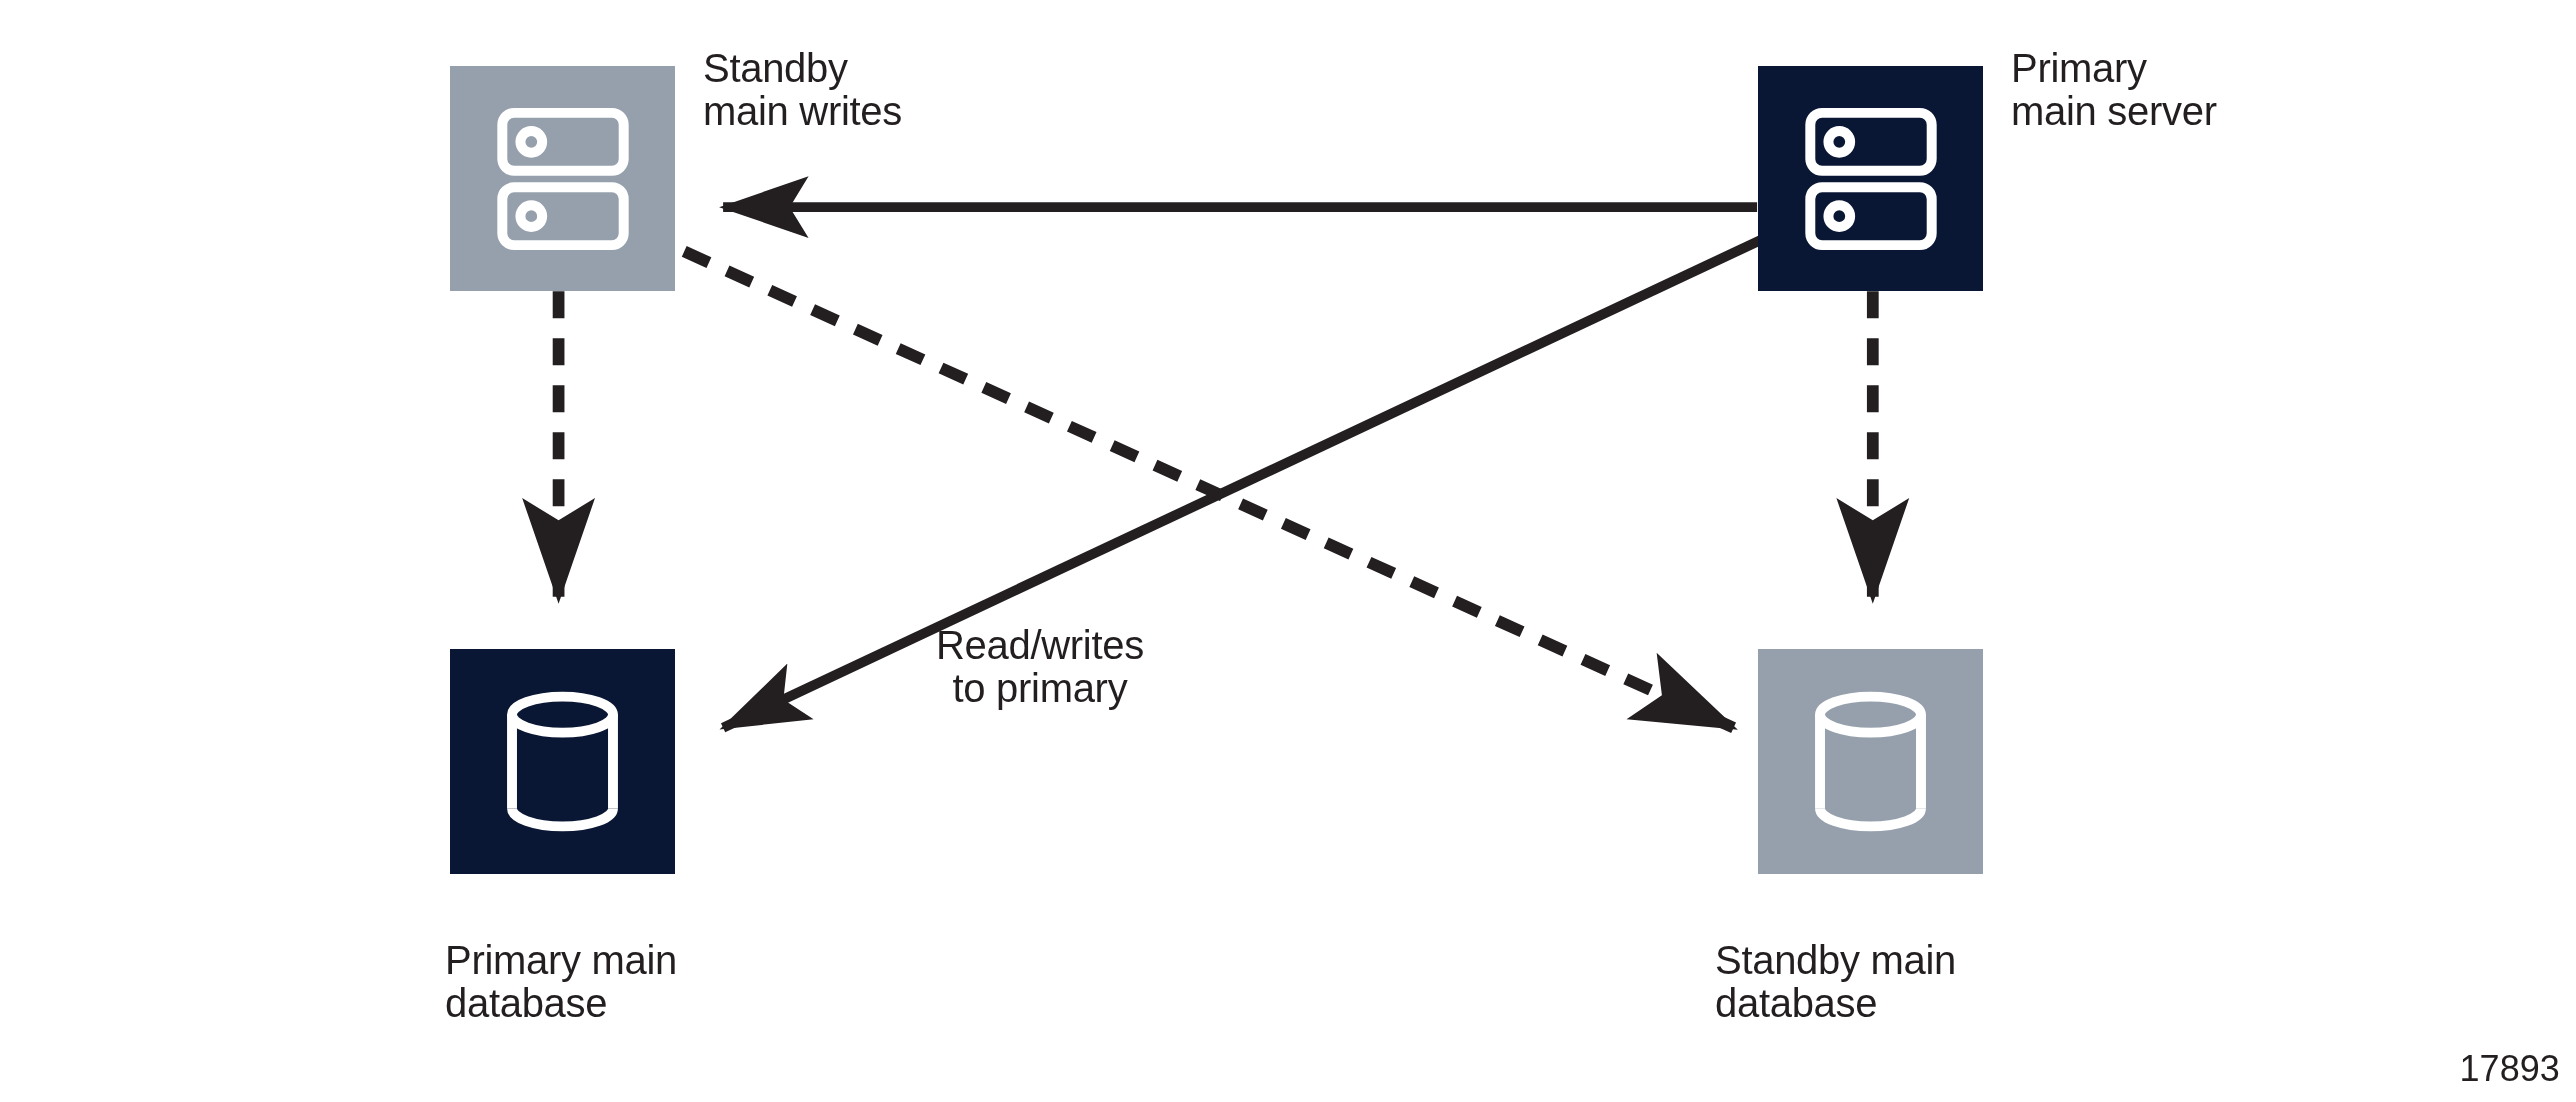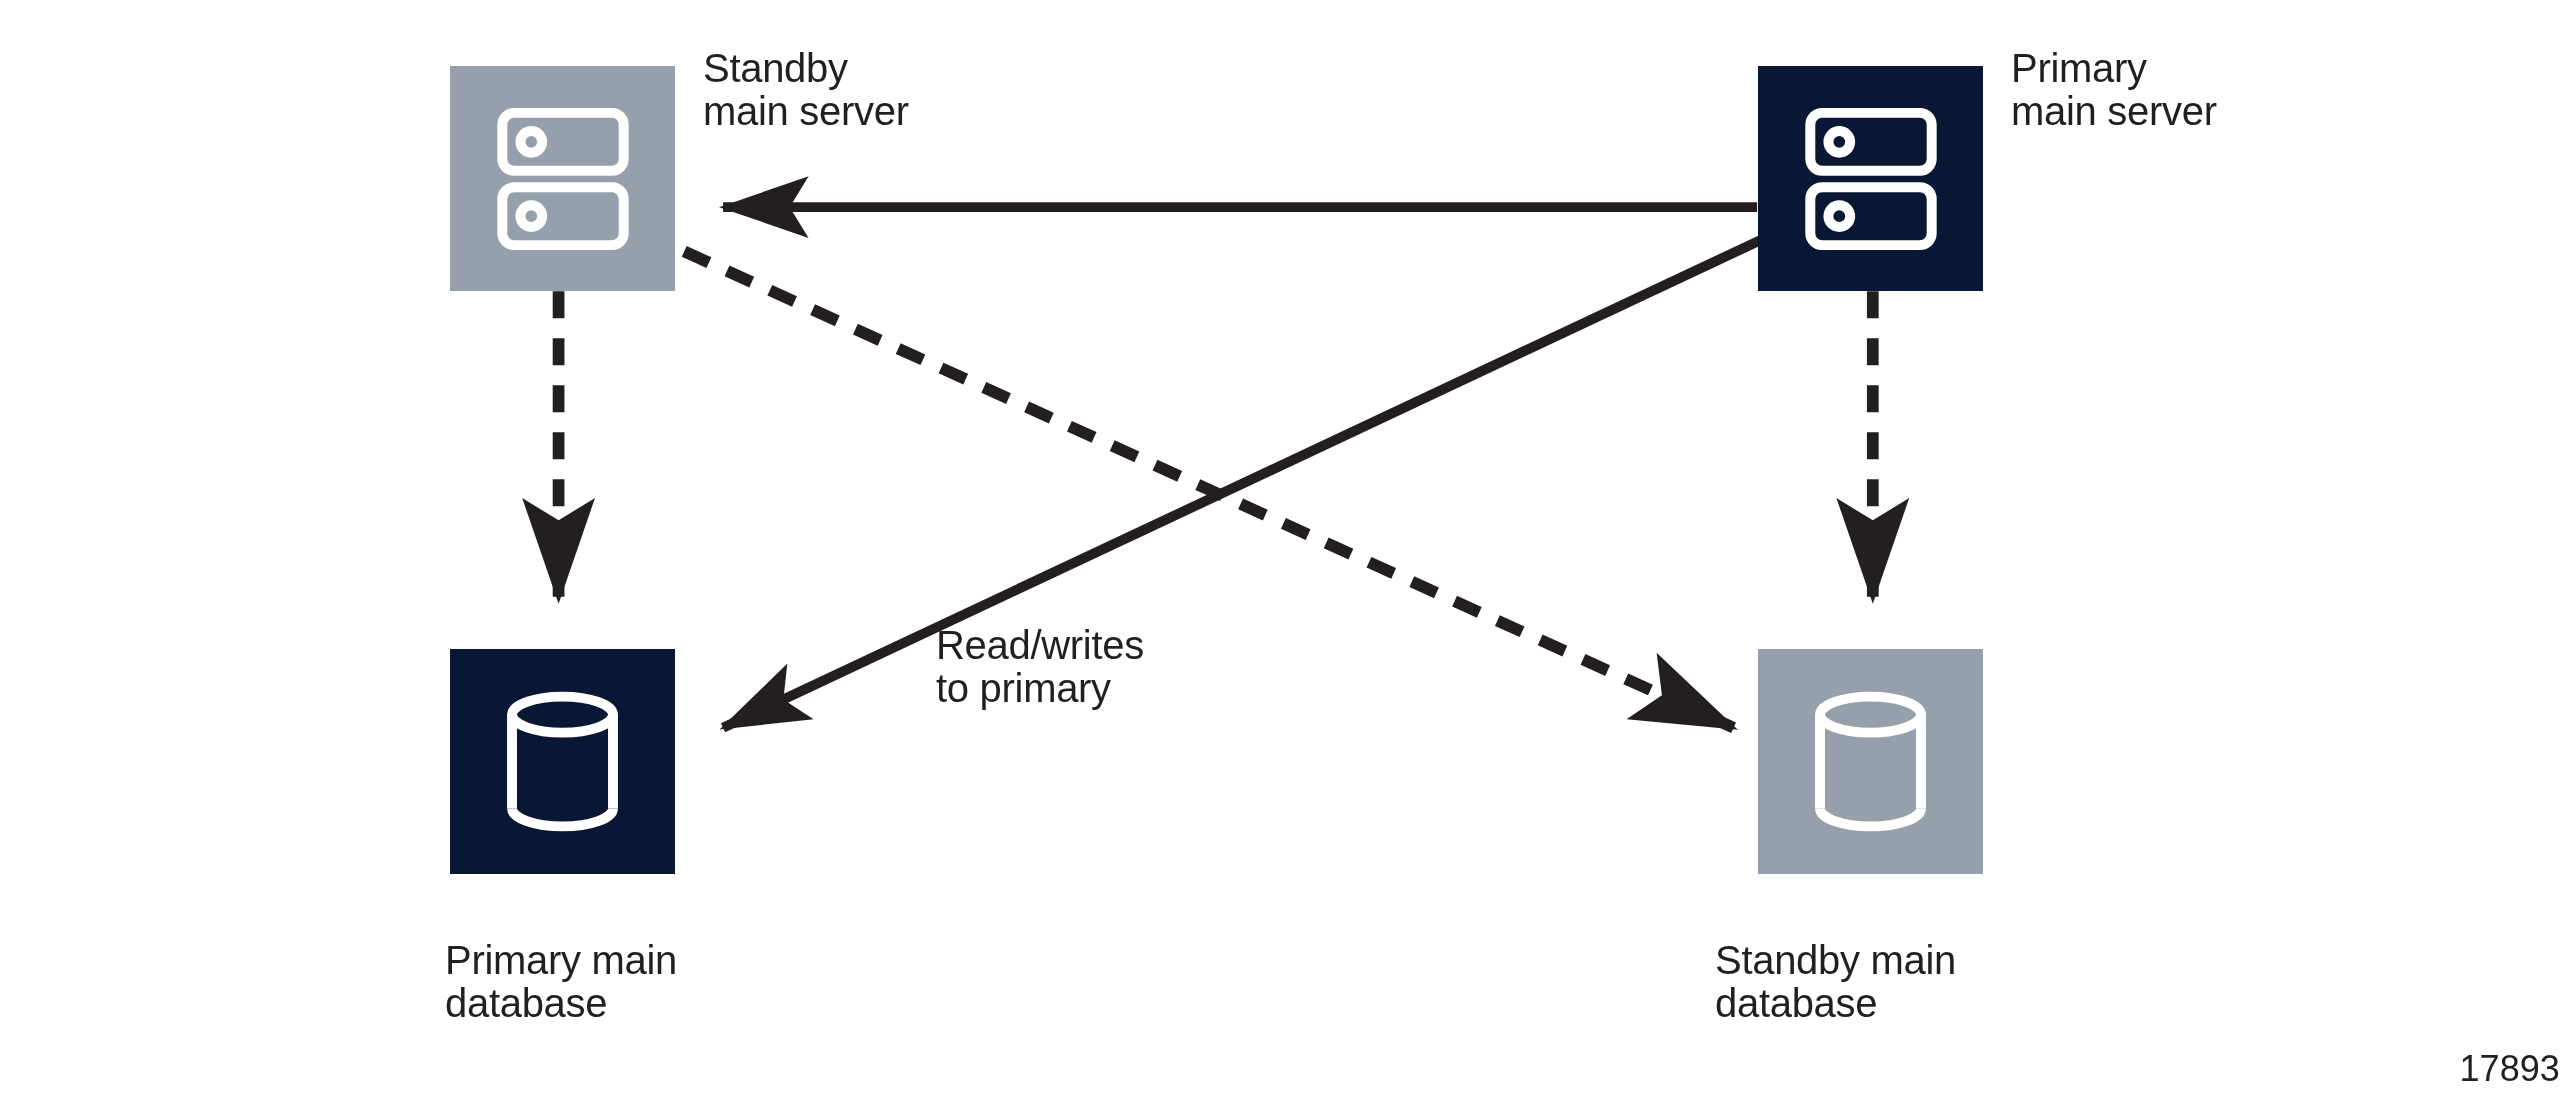--- a/index.html
+++ b/index.html
@@ -48,21 +48,21 @@
   .label.right-of  { text-align: left; }
   .label.below     { text-align: left; margin-top: 35px; }
 
   .edge-label {
     position: absolute;
     color: #231f20;
     font-size: 40px;
     line-height: 1.08;
     letter-spacing: -0.3px;
     white-space: pre-line;
-    text-align: left;
+    text-align: center;
     font-family: "Liberation Sans", sans-serif;
   }
 
   .figure-number {
     position: absolute;
     right: 16.3px;
     bottom: 12.7px;
     color: #231f20;
     font-size: 36px;
     font-family: "Liberation Sans", sans-serif;
@@ -96,21 +96,21 @@
 
   <div class="node gray" style="left:450px; top:66px;">
     <svg width="136" height="154" viewBox="0 0 150 170">
       <rect x="8" y="12" width="134" height="64" rx="13" ry="13" fill="none" stroke="#ffffff" stroke-width="11"></rect>
       <circle cx="40" cy="44" r="12" fill="none" stroke="#ffffff" stroke-width="11"></circle>
       <rect x="8" y="94" width="134" height="64" rx="13" ry="13" fill="none" stroke="#ffffff" stroke-width="11"></rect>
       <circle cx="40" cy="126" r="12" fill="none" stroke="#ffffff" stroke-width="11"></circle>
     </svg>
   </div>
   <div class="label right-of" style="left:703px; top:47px;">Standby
-main server</div>
+main writes</div>
 
   <div class="node navy" style="left:1758px; top:66px;">
     <svg width="136" height="154" viewBox="0 0 150 170">
       <rect x="8" y="12" width="134" height="64" rx="13" ry="13" fill="none" stroke="#ffffff" stroke-width="11"></rect>
       <circle cx="40" cy="44" r="12" fill="none" stroke="#ffffff" stroke-width="11"></circle>
       <rect x="8" y="94" width="134" height="64" rx="13" ry="13" fill="none" stroke="#ffffff" stroke-width="11"></rect>
       <circle cx="40" cy="126" r="12" fill="none" stroke="#ffffff" stroke-width="11"></circle>
     </svg>
   </div>
   <div class="label right-of" style="left:2011px; top:47px;">Primary

